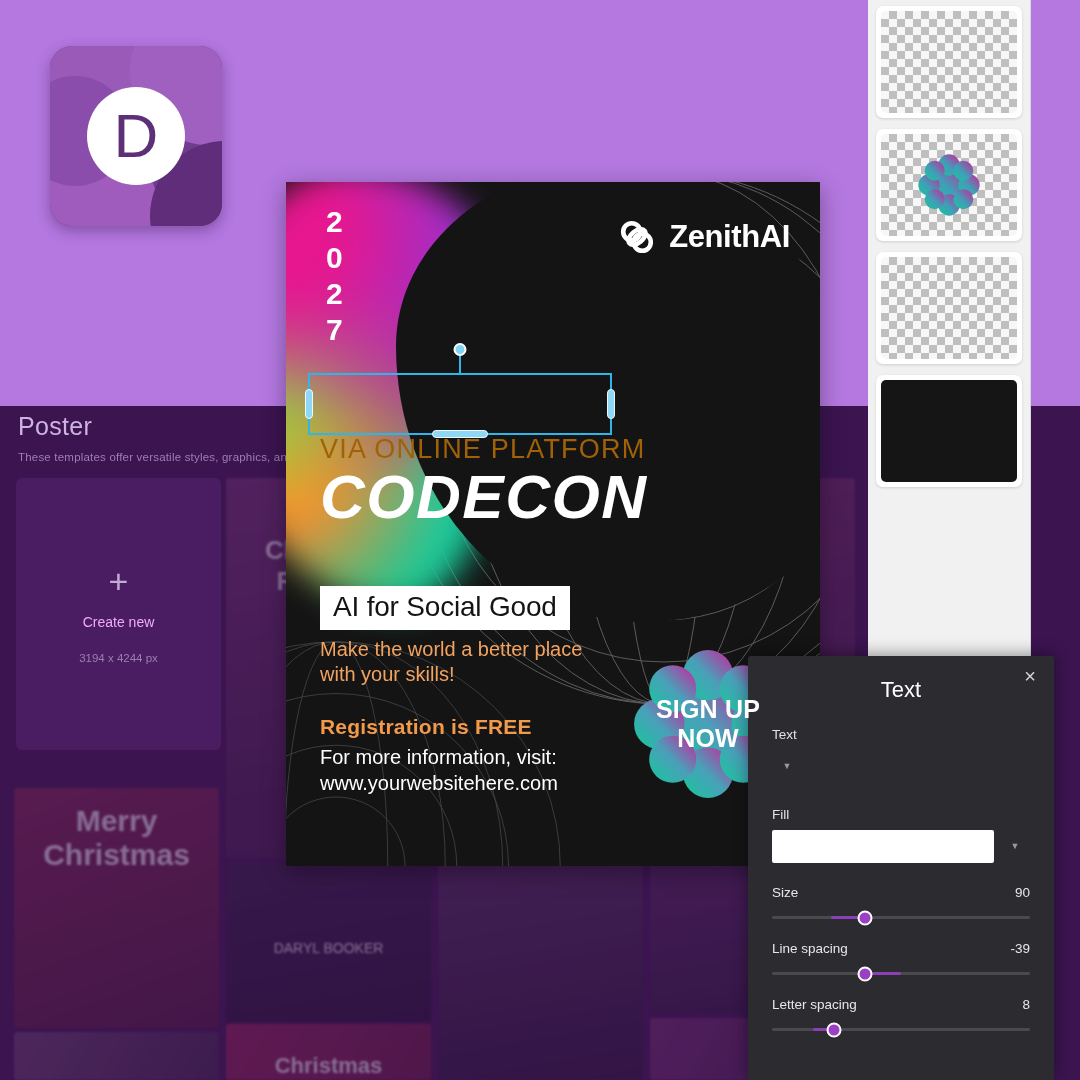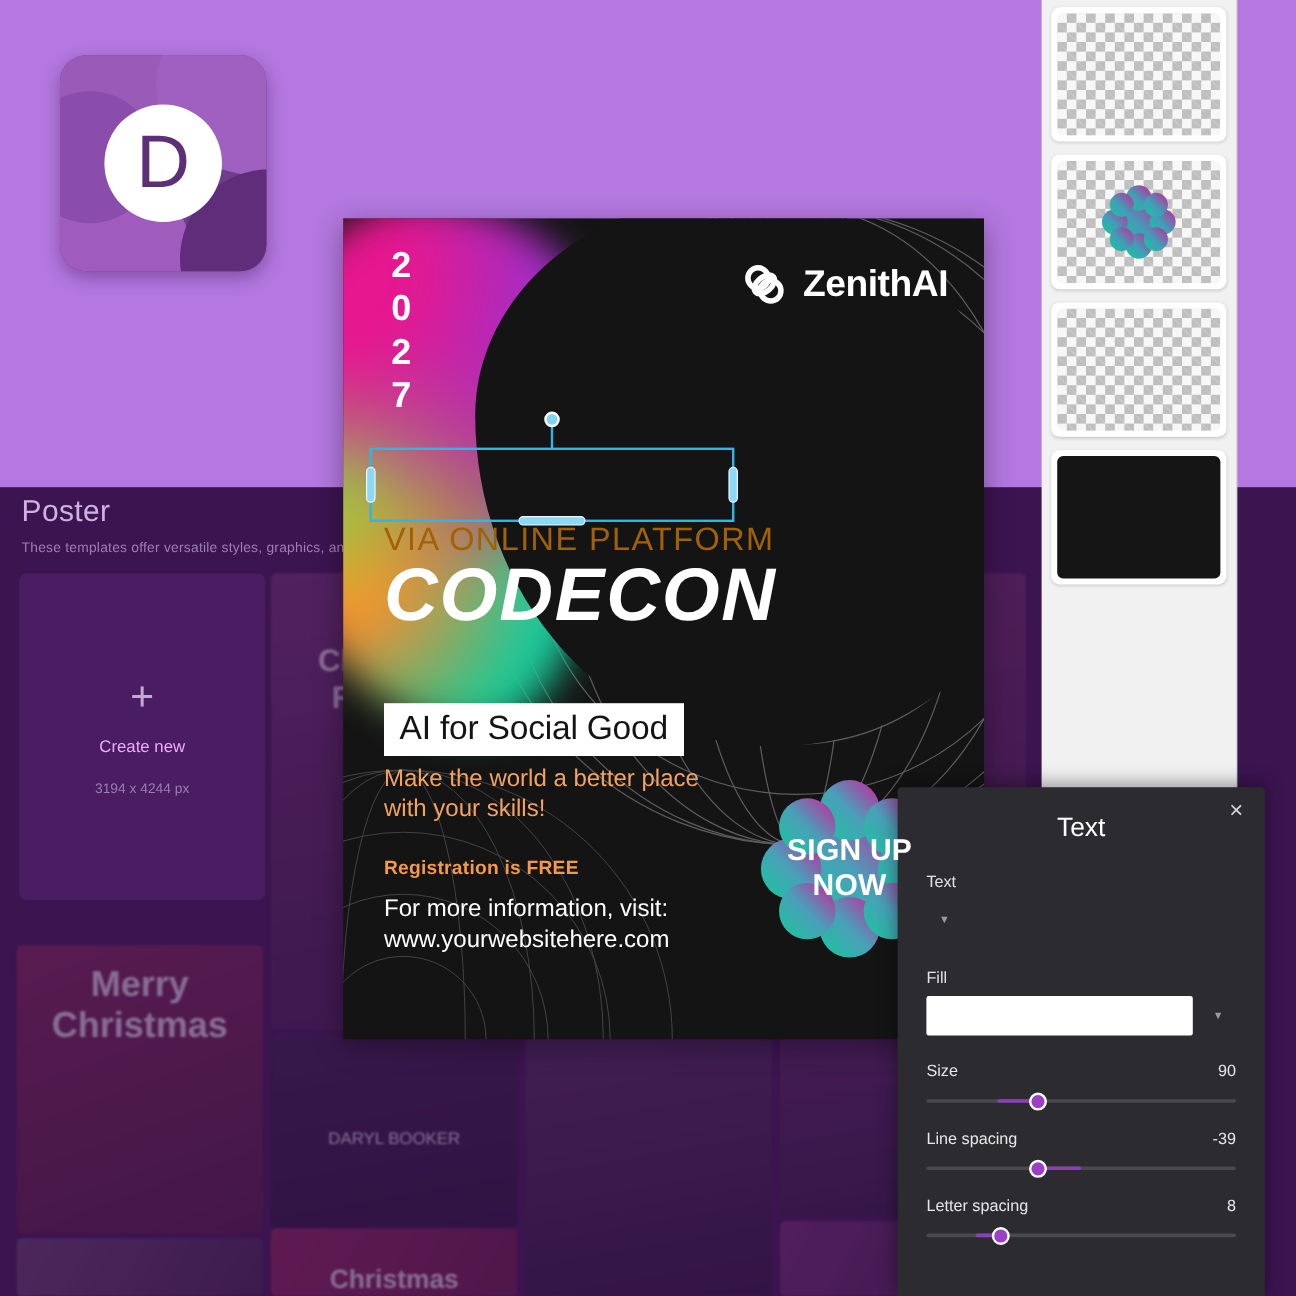--- a/index.html
+++ b/index.html
@@ -148,21 +148,21 @@
     position:absolute; left:34px; top:404px;
     background:#fff; color:#141414; padding:5px 13px 7px;
     font-size:28px; font-weight:500; letter-spacing:-.2px; white-space:nowrap;
   }
   .orange-lines {
     position:absolute; left:34px; top:455px;
     color:#f2a360; font-size:20px; line-height:25px; font-weight:400;
   }
   .reg-free {
     position:absolute; left:34px; top:533px;
-    color:#f2994a; font-size:16px; font-weight:700; letter-spacing:.2px;
+    color:#f2994a; font-size:21px; font-weight:700; letter-spacing:.2px;
   }
   .info-lines {
     position:absolute; left:34px; top:562px;
     color:#fff; font-size:20px; line-height:26px; font-weight:400;
   }
 
   .signup-badge {
     position:absolute; right:28px; bottom:58px; width:168px; height:168px;
     display:flex; align-items:center; justify-content:center;
   }

